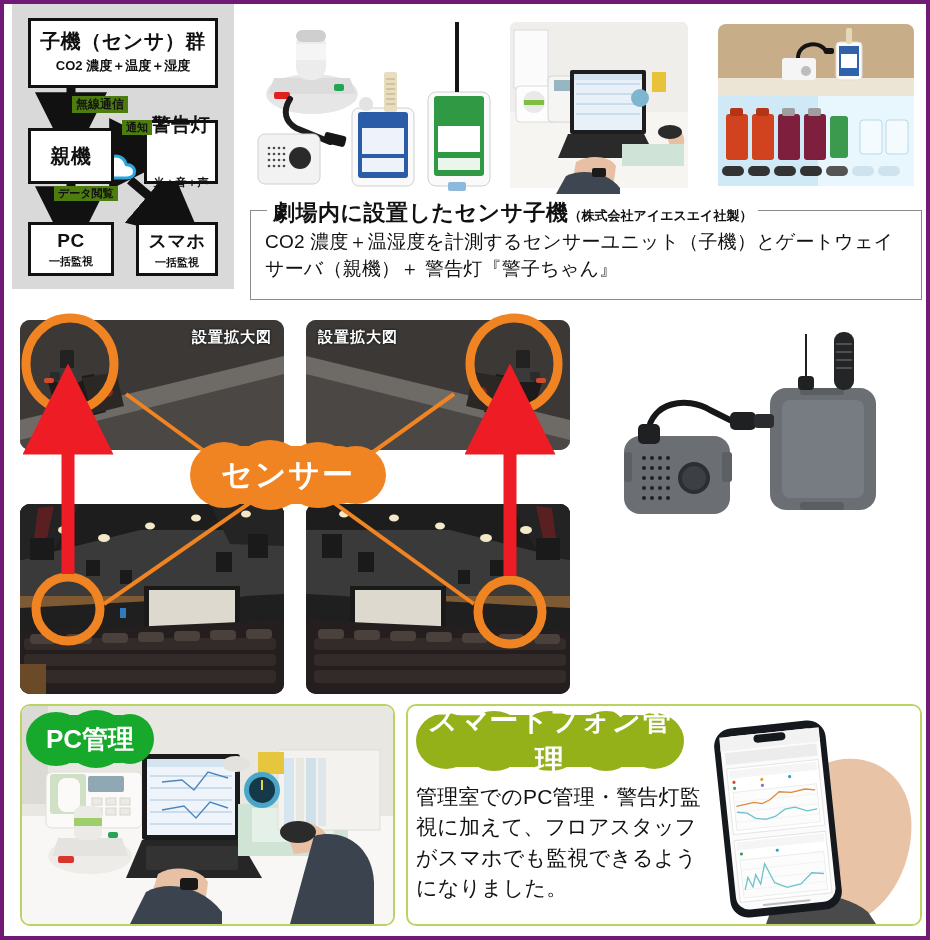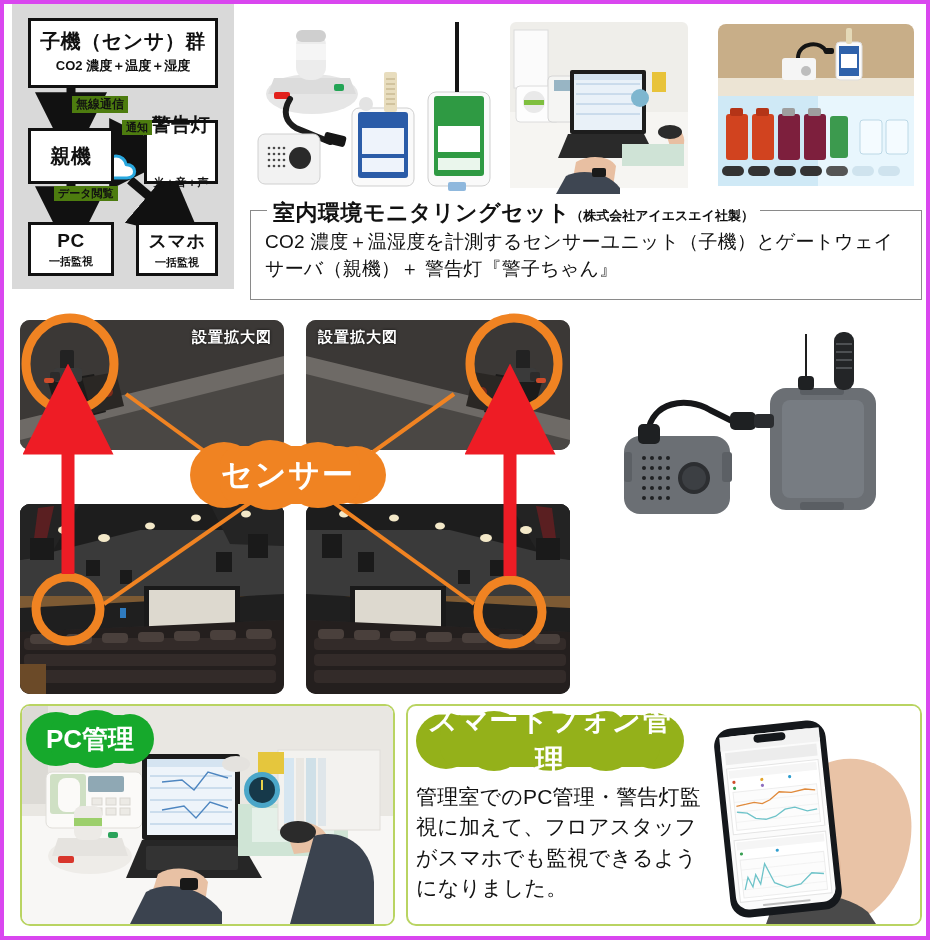--- a/index.html
+++ b/index.html
@@ -6,21 +6,21 @@
   body{
     width:930px;height:940px;
     background:#ffffff;
     font-family:"Liberation Sans","DejaVu Sans",sans-serif;
     overflow:hidden;
   }
   #page{
     position:relative;
     width:930px;height:940px;
     box-sizing:border-box;
-    border:4px solid #d946ef;
+    border:4px solid #701a75;
     background:#fff;
   }
 
   .flow{
     position:absolute;left:8px;top:0px;width:222px;height:285px;
     background:#d9d9d9;box-sizing:border-box;padding:14px 16px;
   }
   .fbox{
     background:#fff;border:3px solid #111;box-sizing:border-box;
     display:flex;flex-direction:column;align-items:center;justify-content:center;
@@ -323,21 +323,21 @@
         <rect x="90" y="150" width="22" height="10" rx="5" fill="#333"></rect>
         <rect x="116" y="150" width="22" height="10" rx="5" fill="#555"></rect>
         <rect x="142" y="150" width="22" height="10" rx="5" fill="#cfe3ee"></rect>
         <rect x="168" y="150" width="22" height="10" rx="5" fill="#cfe3ee"></rect>
       </g>
     </svg>
   </div>
 
   <div class="capbox">
     <div class="cap-title">
-      <span class="big">室内環境モニタリングセット</span><span class="small">（株式会社アイエスエイ社製）</span>
+      <span class="big">劇場内に設置したセンサ子機</span><span class="small">（株式会社アイエスエイ社製）</span>
     </div>
     <div class="cap-body">CO2 濃度＋温湿度を計測するセンサーユニット（子機）とゲートウェイ</div>
     <div class="cap-body" style="margin-top:0">サーバ（親機）＋ 警告灯『警子ちゃん』</div>
   </div>
 
   <div class="photo" id="ph-zoom-l">
     <svg class="img-fill" viewBox="0 0 264 130" preserveAspectRatio="xMidYMid slice">
       <rect width="264" height="130" fill="#55514e"></rect>
       <path d="M0,0 L264,0 L264,48 L0,112 Z" fill="#3b3836"></path>
       <path d="M0,100 L264,36 L264,58 L0,126 Z" fill="#6e6a66"></path>

